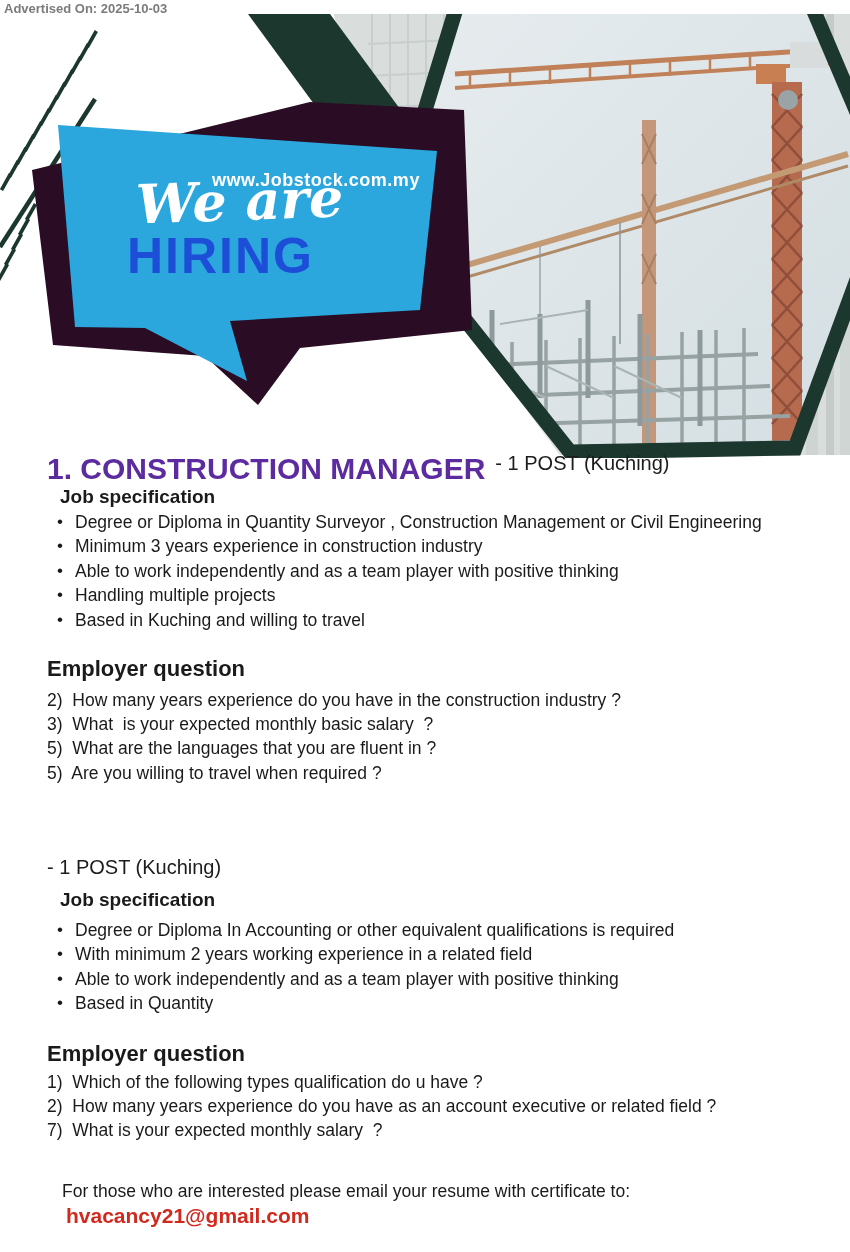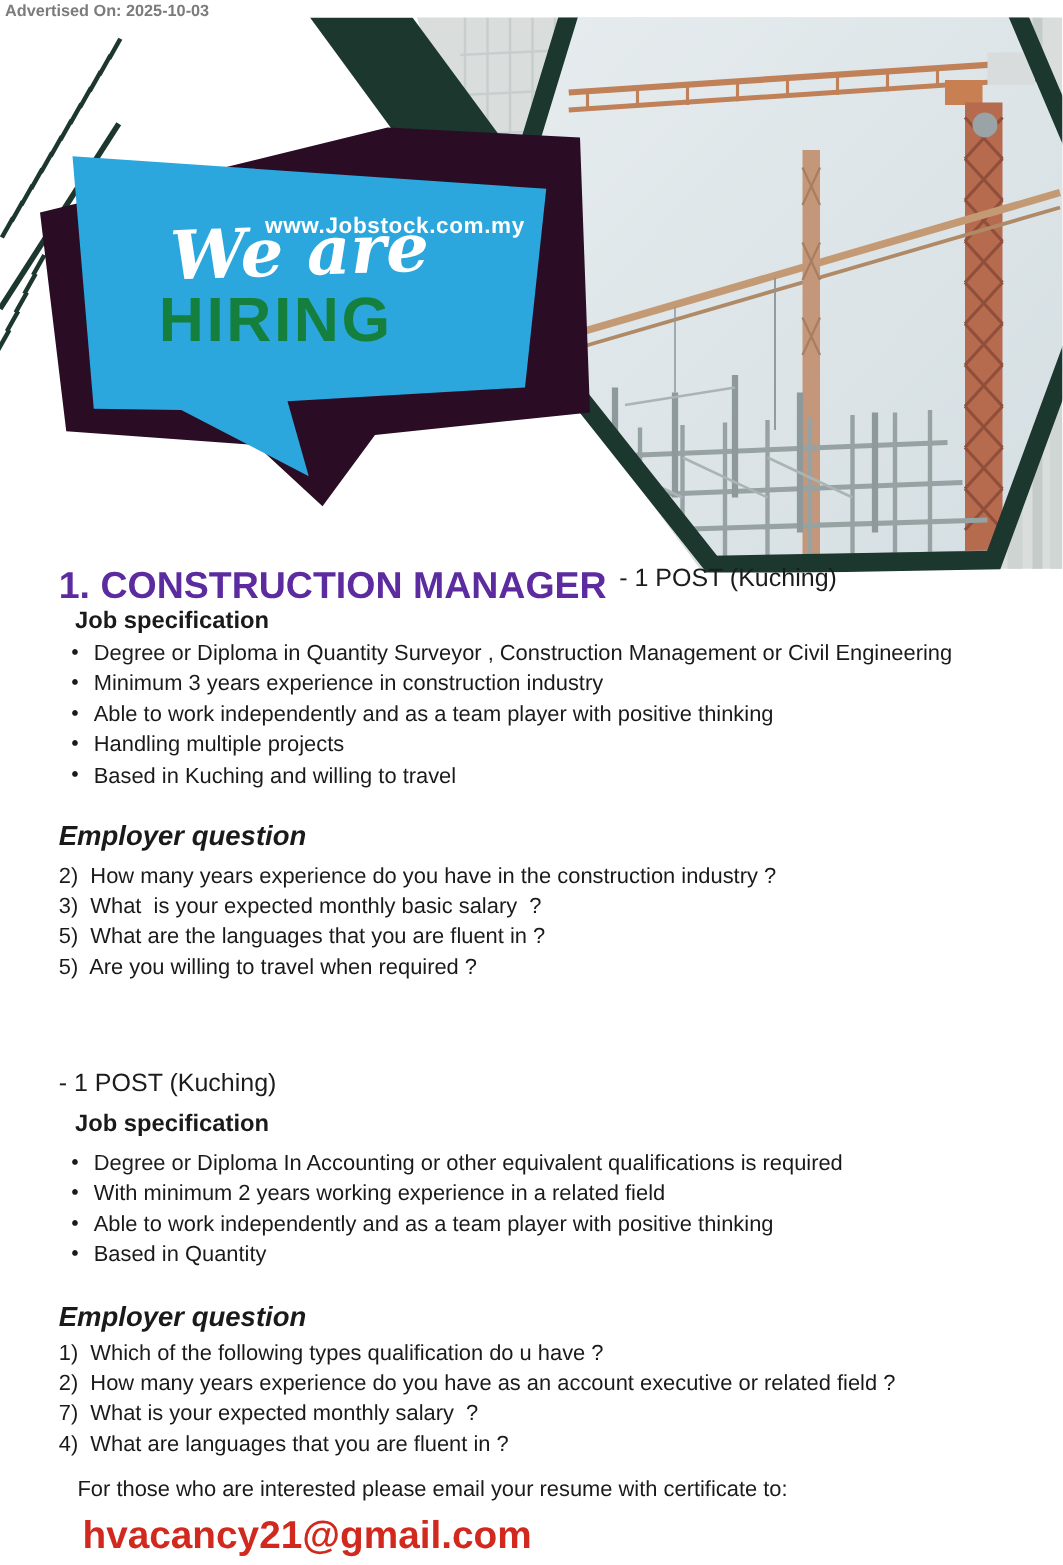--- a/index.html
+++ b/index.html
@@ -9,32 +9,32 @@
   html,body{margin:0;padding:0;}
   body{width:850px;height:1252px;background:#fff;position:relative;overflow:hidden;
        font-family:"Liberation Sans",sans-serif;color:#1a1a1a;}
   .abs{position:absolute;}
   .advertised{left:4px;top:1px;font-size:13px;font-weight:700;color:var(--meta_gray);}
   .hero{top:14px;left:0;width:850px;height:444px;}
   .hero svg{display:block;}
   .hero-www{left:212px;top:156px;font-size:18px;font-weight:600;color:#fff;letter-spacing:.5px;}
   .hero-script{left:136px;top:155px;font-size:54px;font-style:italic;font-weight:700;
                font-family:"DejaVu Serif",serif;color:#fff;transform:rotate(-2deg);}
-  .hero-main{left:127px;top:216px;font-size:50px;font-weight:700;color:#15803d;letter-spacing:2px;line-height:52px;}
+  .hero-main{left:127px;top:216px;font-size:50px;font-weight:700;color:#1d4ed8;letter-spacing:2px;line-height:52px;}
   .title-line{left:47px;display:flex;align-items:flex-start;gap:10px;white-space:nowrap;}
   .job-title{font-size:30px;font-weight:700;color:var(--title_purple);letter-spacing:0;}
   .post-info{font-size:20px;color:#1c1c1c;}
   .spec-head{left:47px;font-size:19px;font-weight:700;margin-left:13px;}
-  .q-head{left:47px;font-size:22px;font-weight:700;font-style:italic;}
+  .q-head{left:47px;font-size:22px;font-weight:700;}
   ul.specs,ol.quests{left:47px;width:780px;margin:0;padding:0;list-style:none;}
   ul.specs li{position:relative;padding-left:28px;font-size:17.5px;line-height:24.4px;}
   ul.specs li::before{content:"\2022";position:absolute;left:10px;top:0;font-size:17px;}
   ol.quests li{font-size:17.5px;line-height:24.2px;white-space:pre-wrap;}
   .footer-line{left:62px;top:1181px;font-size:17.5px;}
-  .email{left:66px;top:1201px;font-size:31px;font-weight:700;color:var(--email_red);line-height:30px;cursor:pointer;margin-top:12px;}
+  .email{left:66px;top:1201px;font-size:21px;font-weight:700;color:var(--email_red);line-height:30px;cursor:pointer;}
 </style>
 </head>
 <body>
 
 <div class="abs advertised">Advertised On: 2025-10-03</div>
 
 <div class="abs hero">
   <svg width="850" height="444" viewBox="0 0 850 444">
     <defs>
       <clipPath id="hexclip">
@@ -221,17 +221,16 @@
     <li>With minimum 2 years working experience in a related field</li>
     <li>Able to work independently and as a team player with positive thinking</li>
     <li>Based in Quantity</li>
   </ul>
 <div class="abs q-head" style="top:1041px">Employer question</div>
 <ol class="abs quests" style="top:1070px">
 
 <li>1)  Which of the following types qualification do u have ?</li>
     <li>2)  How many years experience do you have as an account executive or related field ?</li>
     <li>7)  What is your expected monthly salary  ?</li>
-    <li>4)  What are languages that you are fluent in ?</li>
   </ol>
 
 <div class="abs footer-line">For those who are interested please email your resume with certificate to:</div>
 <a class="abs email">hvacancy21@gmail.com</a>
 
 </body></html>

